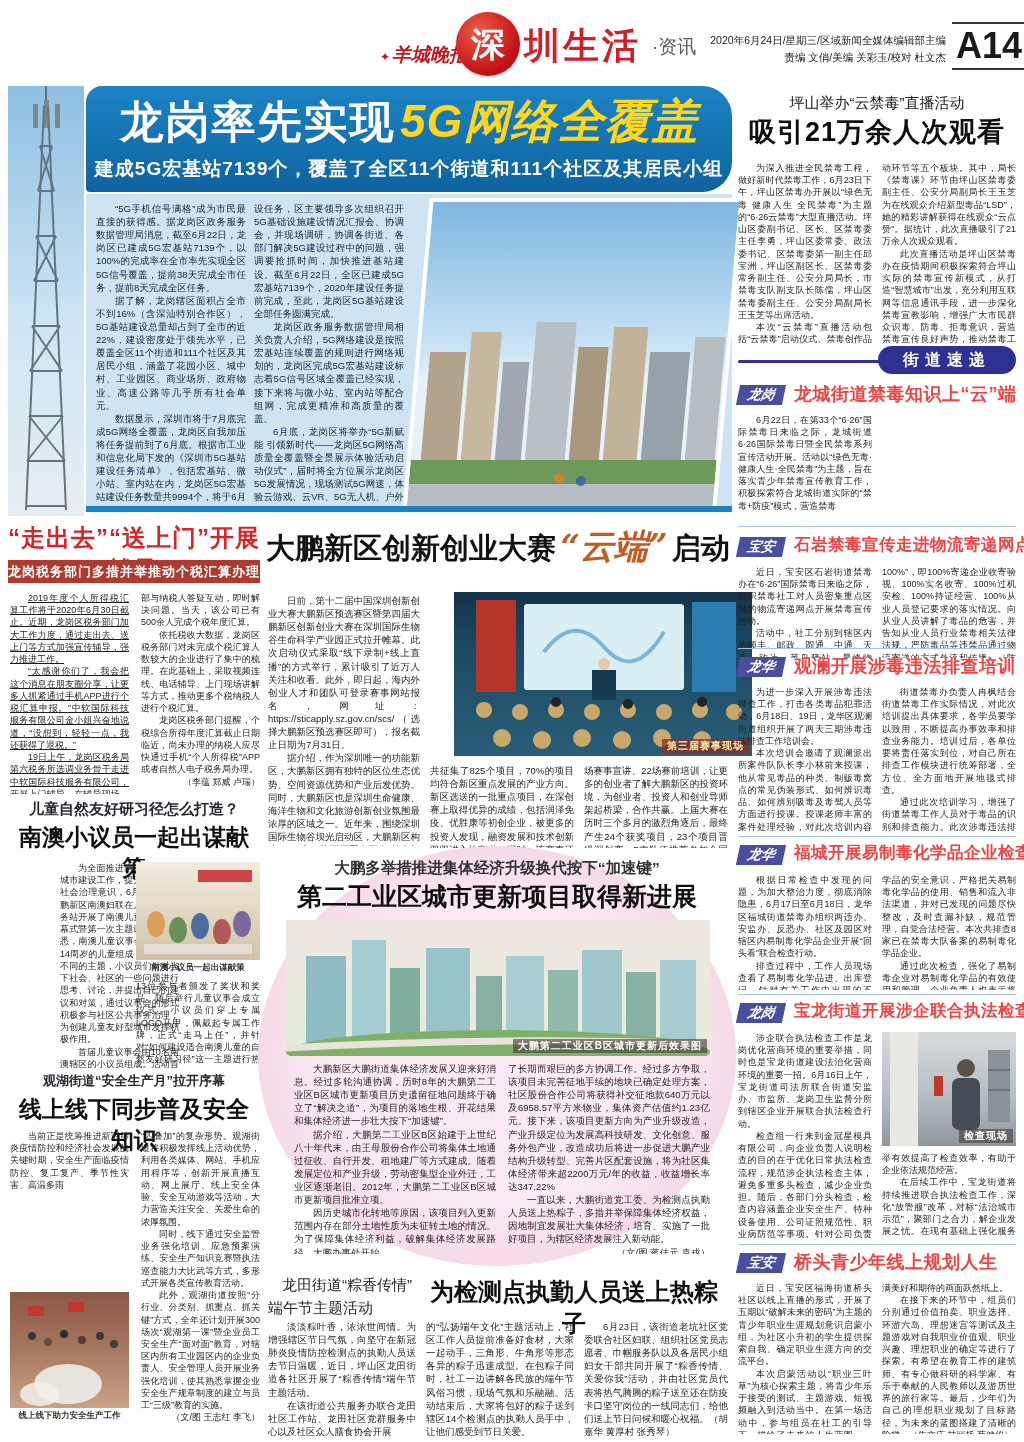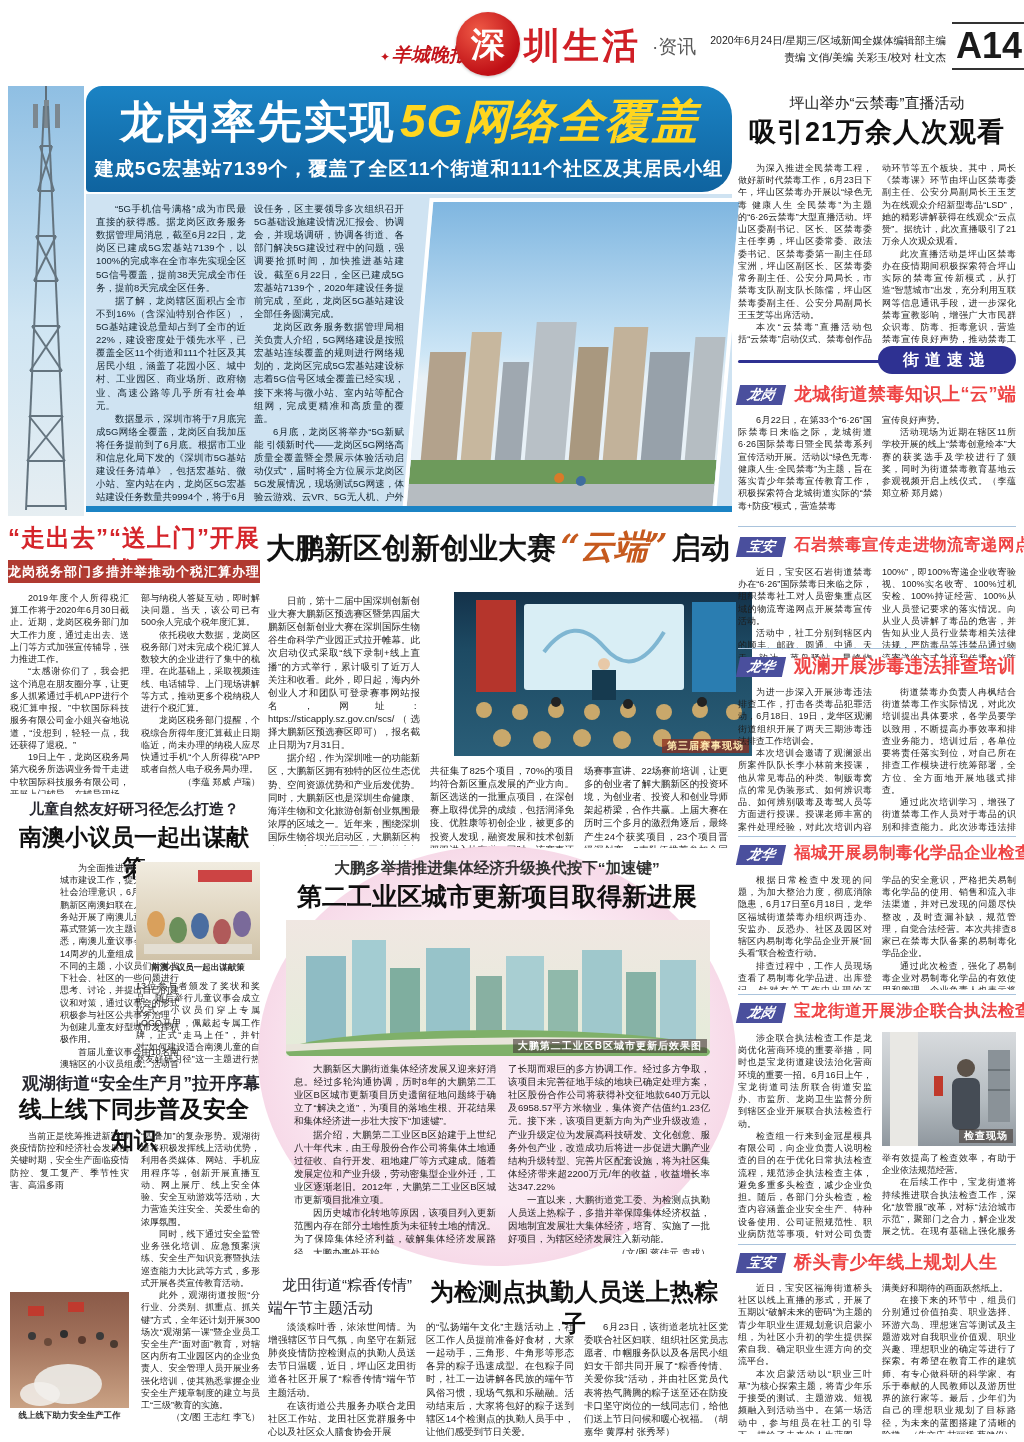--- a/index.html
+++ b/index.html
@@ -106,21 +106,21 @@
         <rect x="0" y="282" width="306" height="22" fill="#b6bcc1"></rect>
         <circle cx="150" cy="276" r="5" fill="#d97b29"></circle>
         <circle cx="172" cy="279" r="5" fill="#3f6d9e"></circle>
       </svg>
     </div>
     <div class="abs" style="left:0;top:312px;width:646px;height:6px;background:#1b83c4;"></div>
   </div>
 
   <div class="abs center" style="left:8px;top:522px;width:252px;font-size:24px;font-weight:800;color:#d5252b;letter-spacing:1px;">“走出去”“送上门”开展辅导</div>
   <div class="abs center" style="left:8px;top:560px;width:252px;height:23px;line-height:23px;background:#b03a31;color:#fff;font-size:13px;font-weight:bold;letter-spacing:1px;">龙岗税务部门多措并举推动个税汇算办理</div>
-  <div class="col f9" style="left:10px;top:592px;width:119px;height:202px;">
+  <div class="col f9" style="left:10px;top:592px;width:119px;height:202px;text-decoration:underline;">
     <p>2019年度个人所得税汇算工作将于2020年6月30日截止。近期，龙岗区税务部门加大工作力度，通过走出去、送上门等方式加强宣传辅导，强力推进工作。</p>
     <p>“太感谢你们了，我会把这个消息在朋友圈分享，让更多人抓紧通过手机APP进行个税汇算申报。”中软国际科技服务有限公司金小姐兴奋地说道，“没想到，轻轻一点，我还获得了退税。”</p>
     <p>19日上午，龙岗区税务局第六税务所选调业务骨干走进中软国际科技服务有限公司，开展上门辅导。在辅导现场，税务干</p>
   </div>
   <div class="col f9" style="left:141px;top:592px;width:119px;height:202px;">
     <p class="nt">部与纳税人答疑互动，即时解决问题。当天，该公司已有500余人完成个税年度汇算。</p>
     <p>依托税收大数据，龙岗区税务部门对未完成个税汇算人数较大的企业进行了集中的梳理。在此基础上，采取视频连线、电话辅导、上门现场讲解等方式，推动更多个税纳税人进行个税汇算。</p>
     <p>龙岗区税务部门提醒，个税综合所得年度汇算截止日期临近，尚未办理的纳税人应尽快通过手机“个人所得税”APP或者自然人电子税务局办理。</p>
     <p class="by">（李蕴 郑威 卢瑞）</p>
   </div>
@@ -141,21 +141,21 @@
       <ellipse cx="106" cy="62" rx="9" ry="13" fill="#7a6a9a"></ellipse>
       <rect x="8" y="82" width="108" height="10" fill="#e3ded2"></rect>
     </svg>
   </div>
   <div class="abs center" style="left:136px;top:962px;width:124px;font-size:8.5px;font-weight:bold;color:#333;">南澳小议员一起出谋献策</div>
   <div class="col f9" style="left:136px;top:980px;width:124px;height:88px;">
     <p class="nt">13位参与者颁发了奖状和奖品，随后举行儿童议事会成立仪式。小议员们穿上专属LOGO马甲，佩戴起专属工作牌，正式“走马上任”，并针对“如何建设适合南澳儿童的自然友好研习径”这一主题进行热烈讨论。</p>
 
   </div>
 
-  <div class="kick" style="left:8px;top:1072px;width:252px;font-size:17px;text-align:right;">观湖街道“安全生产月”拉开序幕</div>
+  <div class="kick" style="left:8px;top:1072px;width:252px;font-size:13px;">观湖街道“安全生产月”拉开序幕</div>
   <div class="abs center" style="left:8px;top:1094px;width:252px;font-size:23px;font-weight:800;color:#101010;">线上线下同步普及安全知识</div>
   <div class="col f9" style="left:10px;top:1130px;width:119px;height:160px;">
     <p>当前正是统筹推进新冠肺炎疫情防控和经济社会发展的关键时期，安全生产面临疫情防控、复工复产、季节性灾害、高温多雨</p>
   </div>
   <div class="photo" style="left:10px;top:1292px;width:119px;height:116px;background:linear-gradient(180deg,#8a5a48,#a0705a 40%,#caa284);">
     <svg width="119" height="116">
       <rect x="18" y="14" width="16" height="10" fill="#c03a2e"></rect>
       <rect x="58" y="10" width="16" height="10" fill="#c03a2e"></rect>
       <circle cx="22" cy="44" r="4" fill="#3a3a3a"></circle>
       <circle cx="38" cy="50" r="4" fill="#6a4a3a"></circle>
@@ -281,24 +281,20 @@
   </div>
 
   <div class="abs" style="left:738px;top:360px;width:150px;height:3px;background:#2e3192;border-radius:2px;"></div>
   <div class="abs center" style="left:878px;top:346px;width:138px;height:28px;line-height:28px;background:#2e3192;color:#fff;border-radius:14px;font-size:16px;font-weight:bold;letter-spacing:6px;">街道速递</div>
 
   <div class="tag" style="left:738px;top:385px;">龙岗</div>
   <div class="stitle" style="left:794px;top:382px;width:222px;">龙城街道禁毒知识上“云”端</div>
   <div class="col f9" style="left:738px;top:414px;width:134px;height:108px;">
     <p>6月22日，在第33个“6·26”国际禁毒日来临之际，龙城街道6·26国际禁毒日暨全民禁毒系列宣传活动开展。活动以“绿色无毒·健康人生·全民禁毒”为主题，旨在落实青少年禁毒宣传教育工作，积极探索符合龙城街道实际的“禁毒+防疫”模式，营造禁毒</p>
   </div>
-  <div class="col f9" style="left:882px;top:414px;width:134px;height:108px;">
-    <p class="nt">宣传良好声势。</p>
-    <p>活动现场为近期在辖区11所学校开展的线上“禁毒创意绘本”大赛的获奖选手及学校进行了颁奖，同时为街道禁毒教育基地云参观视频开启上线仪式。（李蕴 郑立桥 郑月嫦）</p>
-  </div>
   <div class="sep" style="left:738px;top:526px;width:278px;"></div>
 
   <div class="tag" style="left:738px;top:537px;">宝安</div>
   <div class="stitle" style="left:794px;top:534px;width:222px;font-size:16.5px;">石岩禁毒宣传走进物流寄递网点</div>
   <div class="col f9" style="left:738px;top:566px;width:134px;height:92px;">
     <p>近日，宝安区石岩街道禁毒办在“6·26”国际禁毒日来临之际，组织禁毒社工对人员密集重点区域的物流寄递网点开展禁毒宣传活动。</p>
     <p>活动中，社工分别到辖区内的顺丰、邮政、圆通、中通、天天、韵达、菜鸟驿站、晨峰物流、德邦物流等物流寄递网点检查“五个</p>
   </div>
   <div class="col f9" style="left:882px;top:566px;width:134px;height:92px;">
     <p class="nt">100%”，即100%寄递企业收寄验视、100%实名收寄、100%过机安检、100%持证经营、100%从业人员登记要求的落实情况。向从业人员讲解了毒品的危害，并告知从业人员行业禁毒相关法律法规，严防毒品等违禁品通过物流寄递的方式外流和传播。（陈云婵 刘文新）</p>

